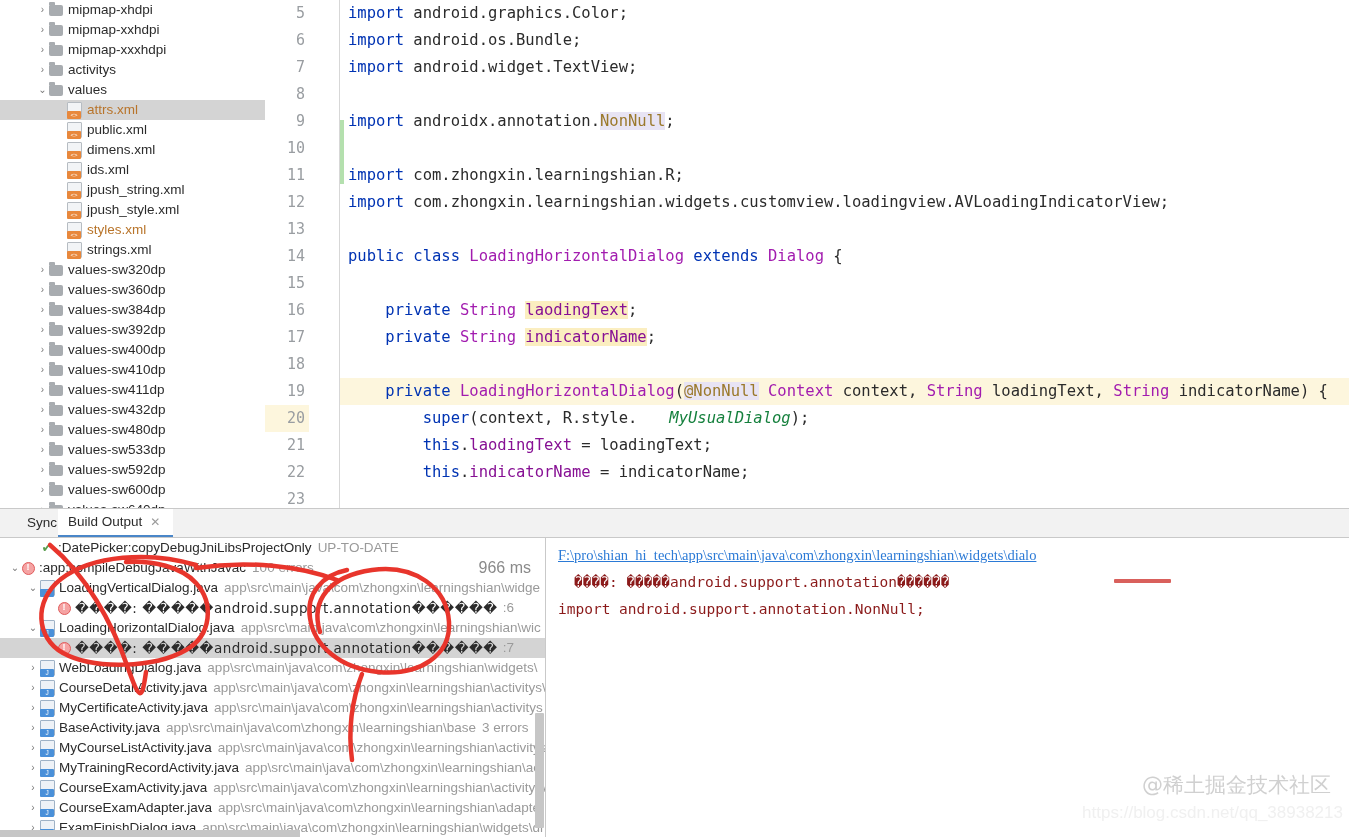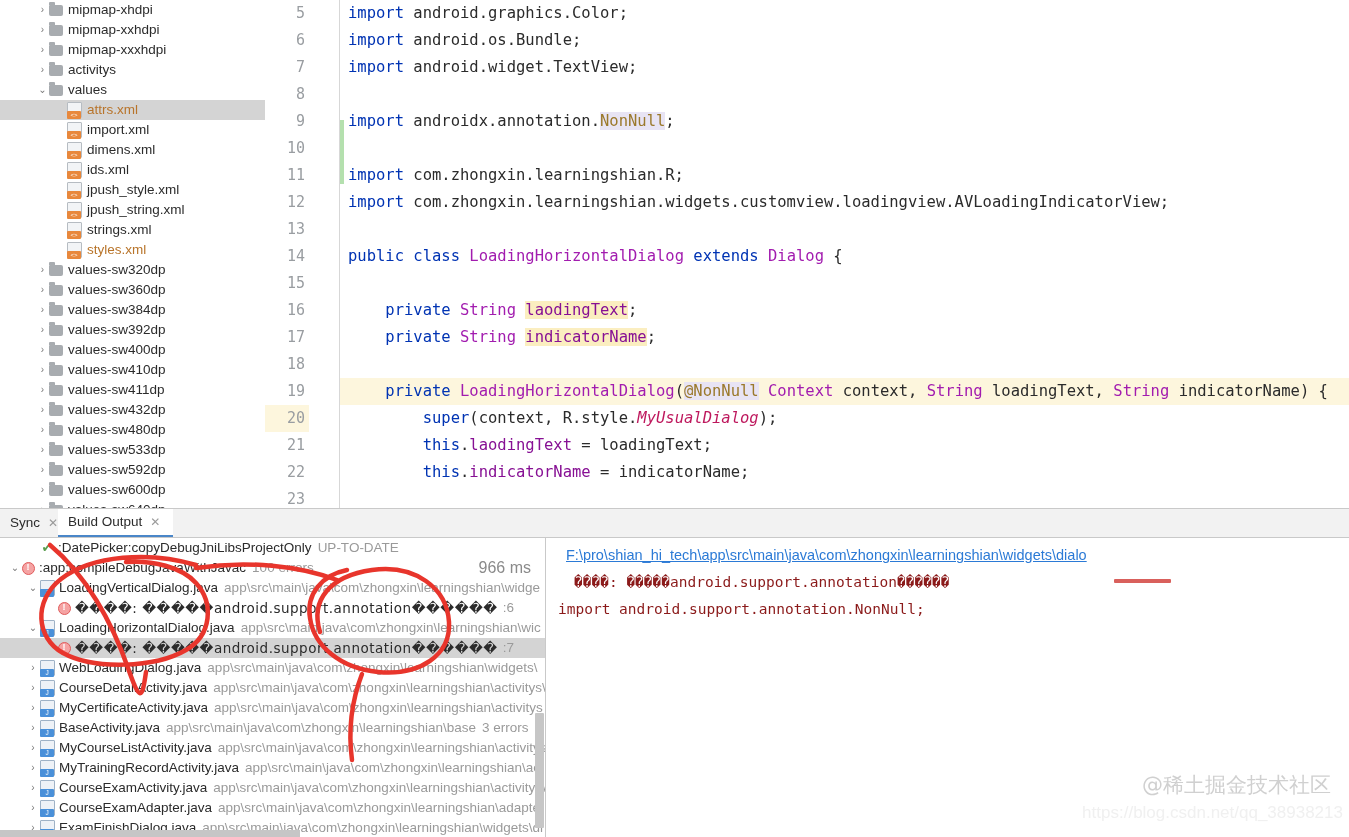--- a/index.html
+++ b/index.html
@@ -130,21 +130,21 @@
     font-family: "DejaVu Sans Mono", monospace;
     font-size: 15.5px;
     color: #2b2b2b;
     padding-left: 8px;
   }
   .code-row.hl { background: #fdf6dd; }
   .kw { color: #0033b3; font-weight: normal; text-align: right; }
   .cls { color: #a21caf; }
   .fld { color: #871094; }
   .ann-hl { background: #e8e4f4; color: #9b792c; }
-  .ital { color: #be185d; font-style: italic; }
+  .ital { color: #15803d; font-style: italic; margin-left: 32px; }
   .str-hl { background: #fbeec0; }
 
   
   #vcs-stripe {
     position: absolute;
     left: 0; top: 120px;
     width: 4px; height: 64px;
     background: #b4e0ae;
   }
   
@@ -353,22 +353,22 @@
   
   #detail-pane {
     position: absolute;
     left: 546px; top: 29px;
     width: 803px; height: 300px;
     background: #ffffff;
     overflow: hidden;
   }
   #detail-path {
     position: absolute;
-    left: 20px; top: 9px;
-    font-family: Liberation Sans, sans-serif;
+    left: 12px; top: 9px;
+    font-family: Liberation Serif, serif;
     font-size: 14.5px;
     color: #2b7ad6;
     text-decoration: underline;
     white-space: nowrap;
   }
   #detail-err {
     position: absolute;
     left: 28px; top: 36px;
     font-family: "DejaVu Sans Mono", monospace;
     font-size: 14.5px;
@@ -456,57 +456,57 @@
         <div class="tree-row selected">
           <span style="display: inline-block; width: 54px; min-width: 54px;"></span>
           <span class="tw empty"></span>
           <span class="xml-ico"></span>
           <span class="tree-label orange">attrs.xml</span>
         </div>
         <div class="tree-row">
           <span style="display: inline-block; width: 54px; min-width: 54px;"></span>
           <span class="tw empty"></span>
           <span class="xml-ico"></span>
-          <span class="tree-label">import.xml</span>
+          <span class="tree-label">public.xml</span>
         </div>
         <div class="tree-row">
           <span style="display: inline-block; width: 54px; min-width: 54px;"></span>
           <span class="tw empty"></span>
           <span class="xml-ico"></span>
           <span class="tree-label">dimens.xml</span>
         </div>
         <div class="tree-row">
           <span style="display: inline-block; width: 54px; min-width: 54px;"></span>
           <span class="tw empty"></span>
           <span class="xml-ico"></span>
           <span class="tree-label">ids.xml</span>
         </div>
         <div class="tree-row">
           <span style="display: inline-block; width: 54px; min-width: 54px;"></span>
           <span class="tw empty"></span>
           <span class="xml-ico"></span>
-          <span class="tree-label">jpush_style.xml</span>
+          <span class="tree-label">jpush_string.xml</span>
         </div>
         <div class="tree-row">
           <span style="display: inline-block; width: 54px; min-width: 54px;"></span>
           <span class="tw empty"></span>
           <span class="xml-ico"></span>
-          <span class="tree-label">jpush_string.xml</span>
+          <span class="tree-label">jpush_style.xml</span>
+        </div>
+        <div class="tree-row">
+          <span style="display: inline-block; width: 54px; min-width: 54px;"></span>
+          <span class="tw empty"></span>
+          <span class="xml-ico"></span>
+          <span class="tree-label orange">styles.xml</span>
         </div>
         <div class="tree-row">
           <span style="display: inline-block; width: 54px; min-width: 54px;"></span>
           <span class="tw empty"></span>
           <span class="xml-ico"></span>
           <span class="tree-label">strings.xml</span>
-        </div>
-        <div class="tree-row">
-          <span style="display: inline-block; width: 54px; min-width: 54px;"></span>
-          <span class="tw empty"></span>
-          <span class="xml-ico"></span>
-          <span class="tree-label orange">styles.xml</span>
         </div>
         <div class="tree-row">
           <span style="display: inline-block; width: 36px; min-width: 36px;"></span>
           <span class="tw">›</span>
           <span class="folder-ico"></span>
           <span class="tree-label">values-sw320dp</span>
         </div>
         <div class="tree-row">
           <span style="display: inline-block; width: 36px; min-width: 36px;"></span>
           <span class="tw">›</span>
@@ -639,21 +639,21 @@
       <div class="code-row">        <span class="kw">super</span>(context, R.style.<span class="ital">MyUsualDialog</span>);</div>
       <div class="code-row">        <span class="kw">this</span>.<span class="fld">laodingText</span> = loadingText;</div>
       <div class="code-row">        <span class="kw">this</span>.<span class="fld">indicatorName</span> = indicatorName;</div>
     </div>
 
   </div>
 
   <div id="bottom-panel">
 
     <div id="tabs-bar">
-      <div class="tab" style="left:0; width:74px;">
+      <div class="tab" style="left:17px; width:74px;">
         <span>Sync</span>
         <span class="x">✕</span>
       </div>
       <div class="tab active" style="left:58px; width:115px;">
         <span>Build Output</span>
         <span class="x">✕</span>
       </div>
     </div>
 
     <div id="build-tree">

